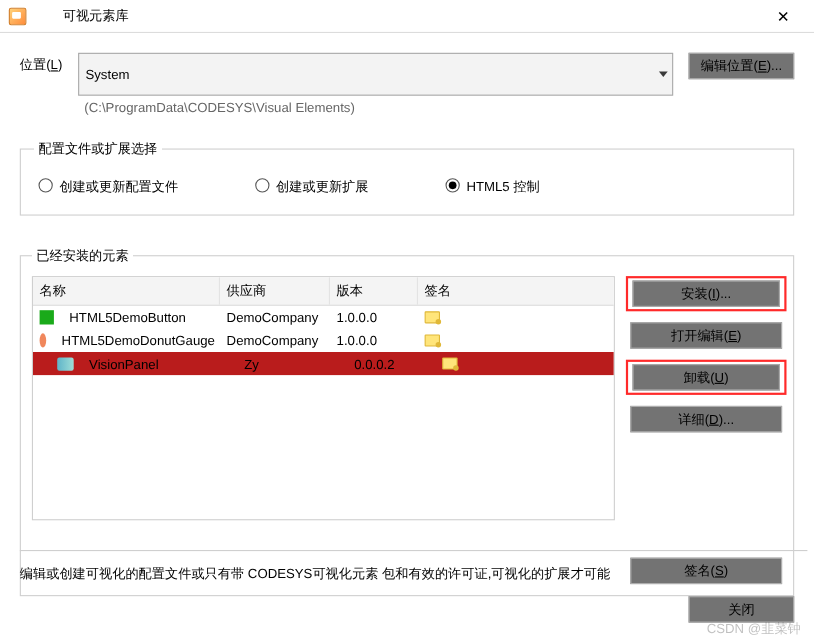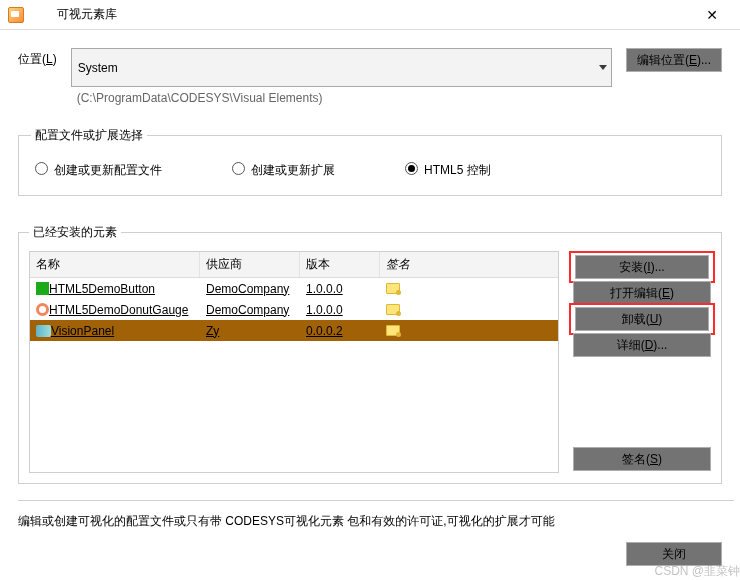--- a/index.html
+++ b/index.html
@@ -144,29 +144,29 @@
       border-bottom: 1px solid #dcdcdc;
     }
     .th {
       padding: 4px 6px;
       border-right: 1px solid #e3e3e3;
       font-weight: normal;
     }
     .th.name { width: 170px; }
     .th.vendor { width: 100px; }
     .th.version { width: 80px; }
-    .th.sign { flex:1; border-right:none;font-style:italic; }
+    .th.sign { flex:1; border-right:none; }
 
     .tr {
       display: flex;
       align-items: center;
       height: 21px;
     }
-    .tr.selected { background: #a16207; }
-    .td { padding: 0 6px; display:flex; align-items:center; gap: 0; text-decoration: underline; }
+    .tr.selected { background: #b91c1c; padding-left: 16px; }
+    .td { padding: 0 6px; display:flex; align-items:center; gap: 14px; }
     .td.name { width: 170px; }
     .td.vendor { width: 100px; }
     .td.version { width: 80px; }
     .td.sign { flex:1; }
 
     .icon-square {
       width: 13px; height: 13px;
       background: #1aaa1a;
       display: inline-block;
     }
@@ -194,20 +194,21 @@
     .icon-sig::after{
       content:""; position:absolute; right:-2px; bottom:-2px;
       width:5px;height:5px;border-radius:50%;
       background:#e0b838;
     }
 
     .side-buttons {
       width: 138px;
       display: flex;
       flex-direction: column;
+      gap: 12px;
       padding-top: 2px;
     }
     .side-buttons .btn { width: 100%; }
 
     .highlight-box {
       border: 2px solid #ff2a2a;
       padding: 2px 4px;
       margin: -2px -4px;
     }
     .highlight-box .btn { margin: 0; }
@@ -224,21 +225,21 @@
       color: #000;
     }
     .bottom-btn {
       position: absolute;
       right: 18px;
       bottom: 14px;
     }
 
     .watermark {
       position: absolute;
-      right: 0;
+      right: 12px;
       bottom: 0px;
       color: rgba(0,0,0,0.25);
       font-size: 12px;
     }
   </style>
 </head>
 <body>
 
 <div class="titlebar">
   <span class="title-icon"></span>

